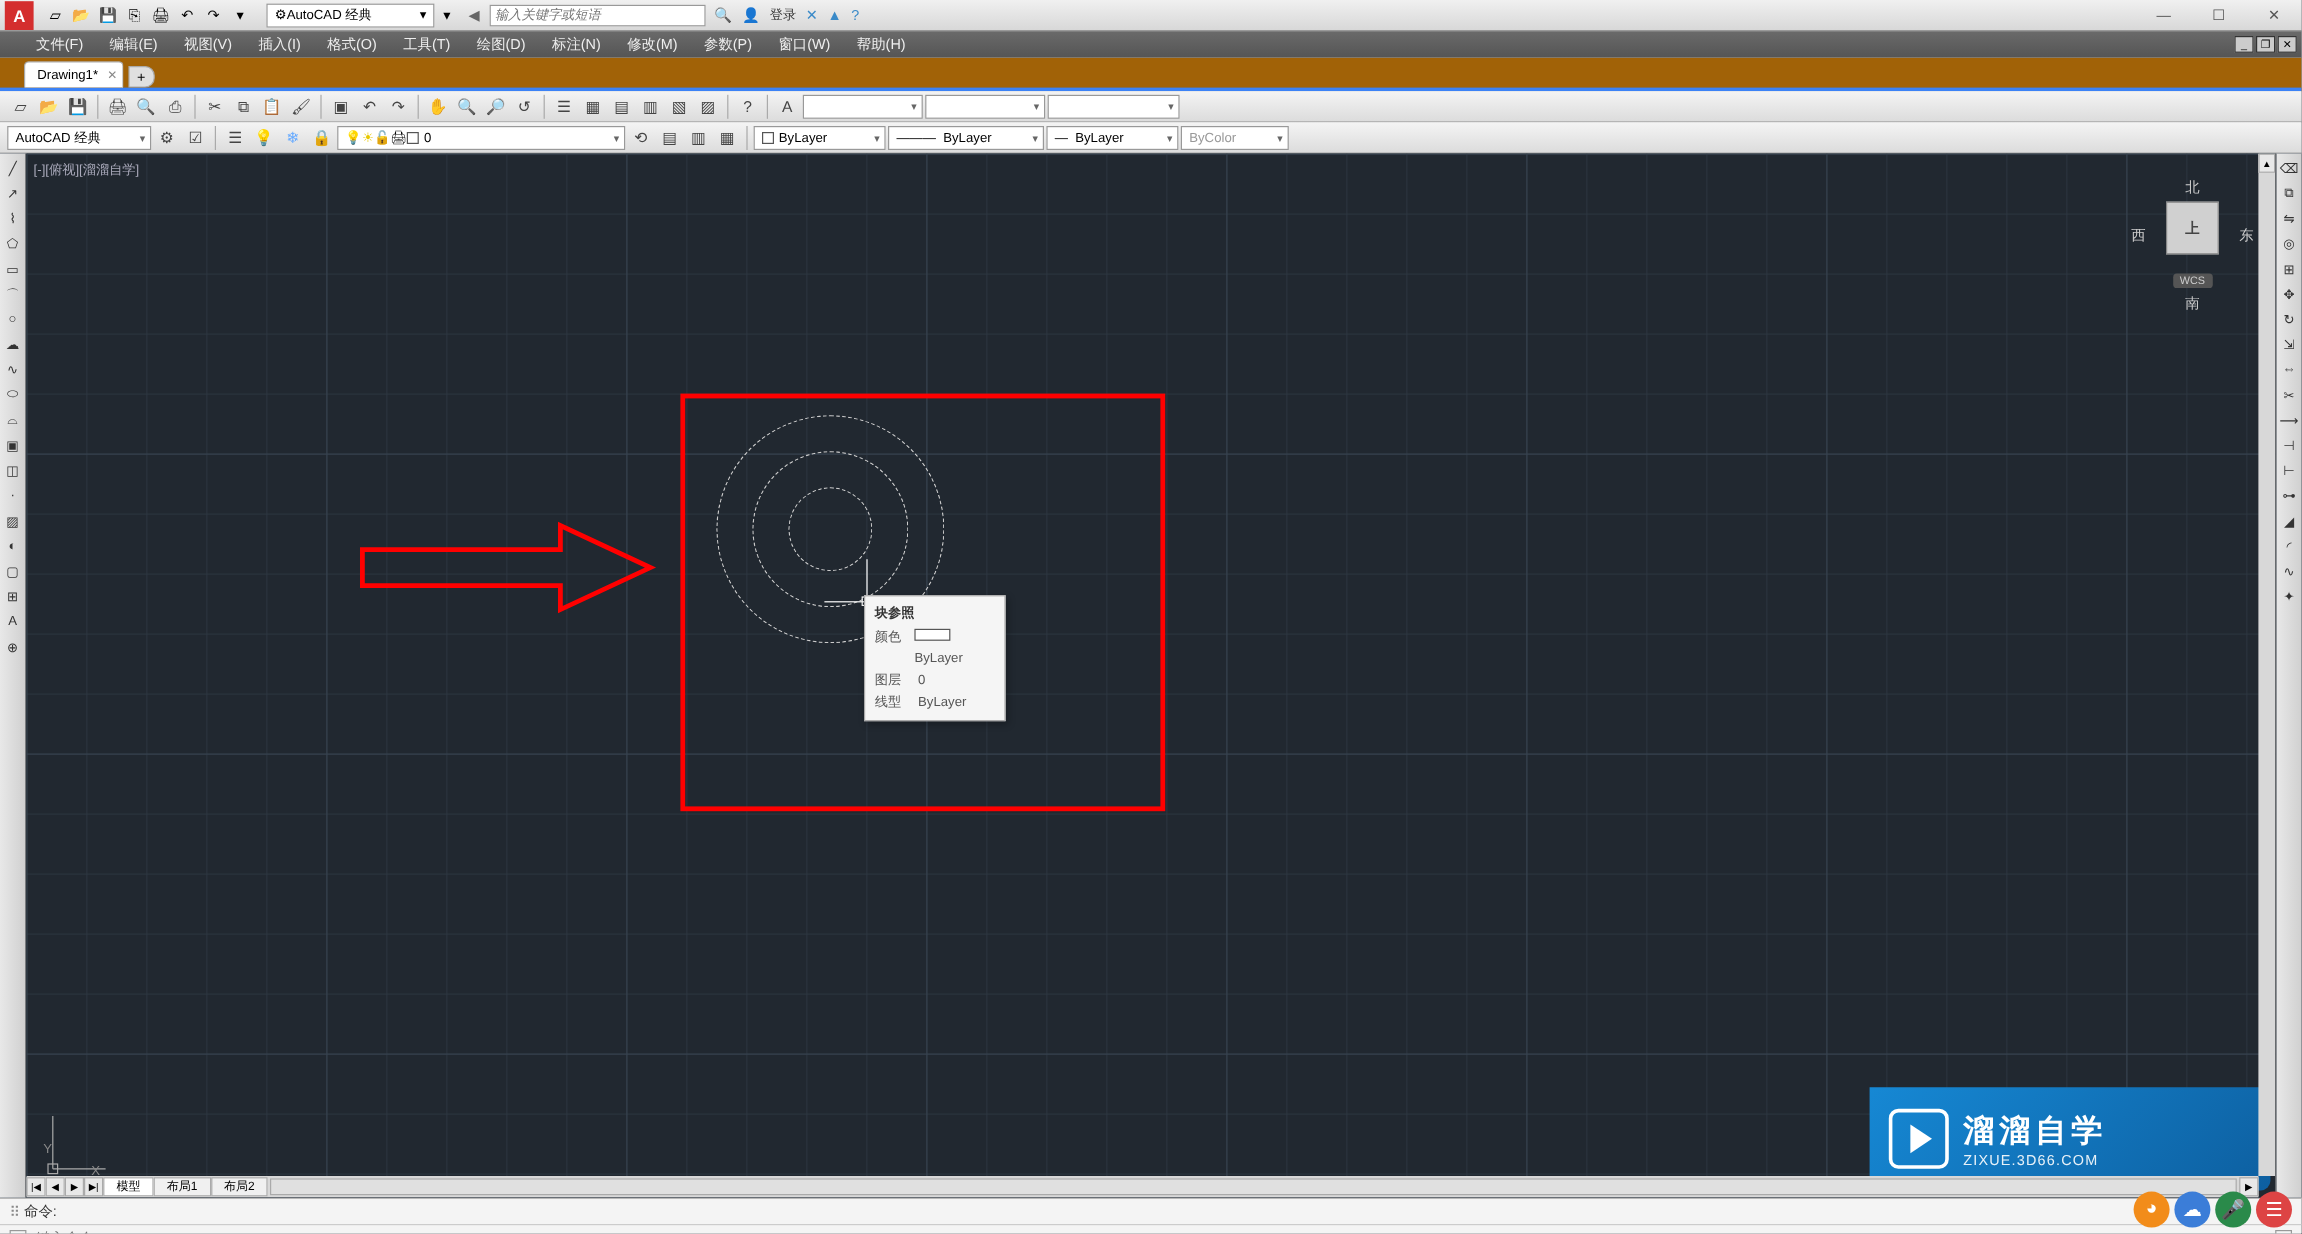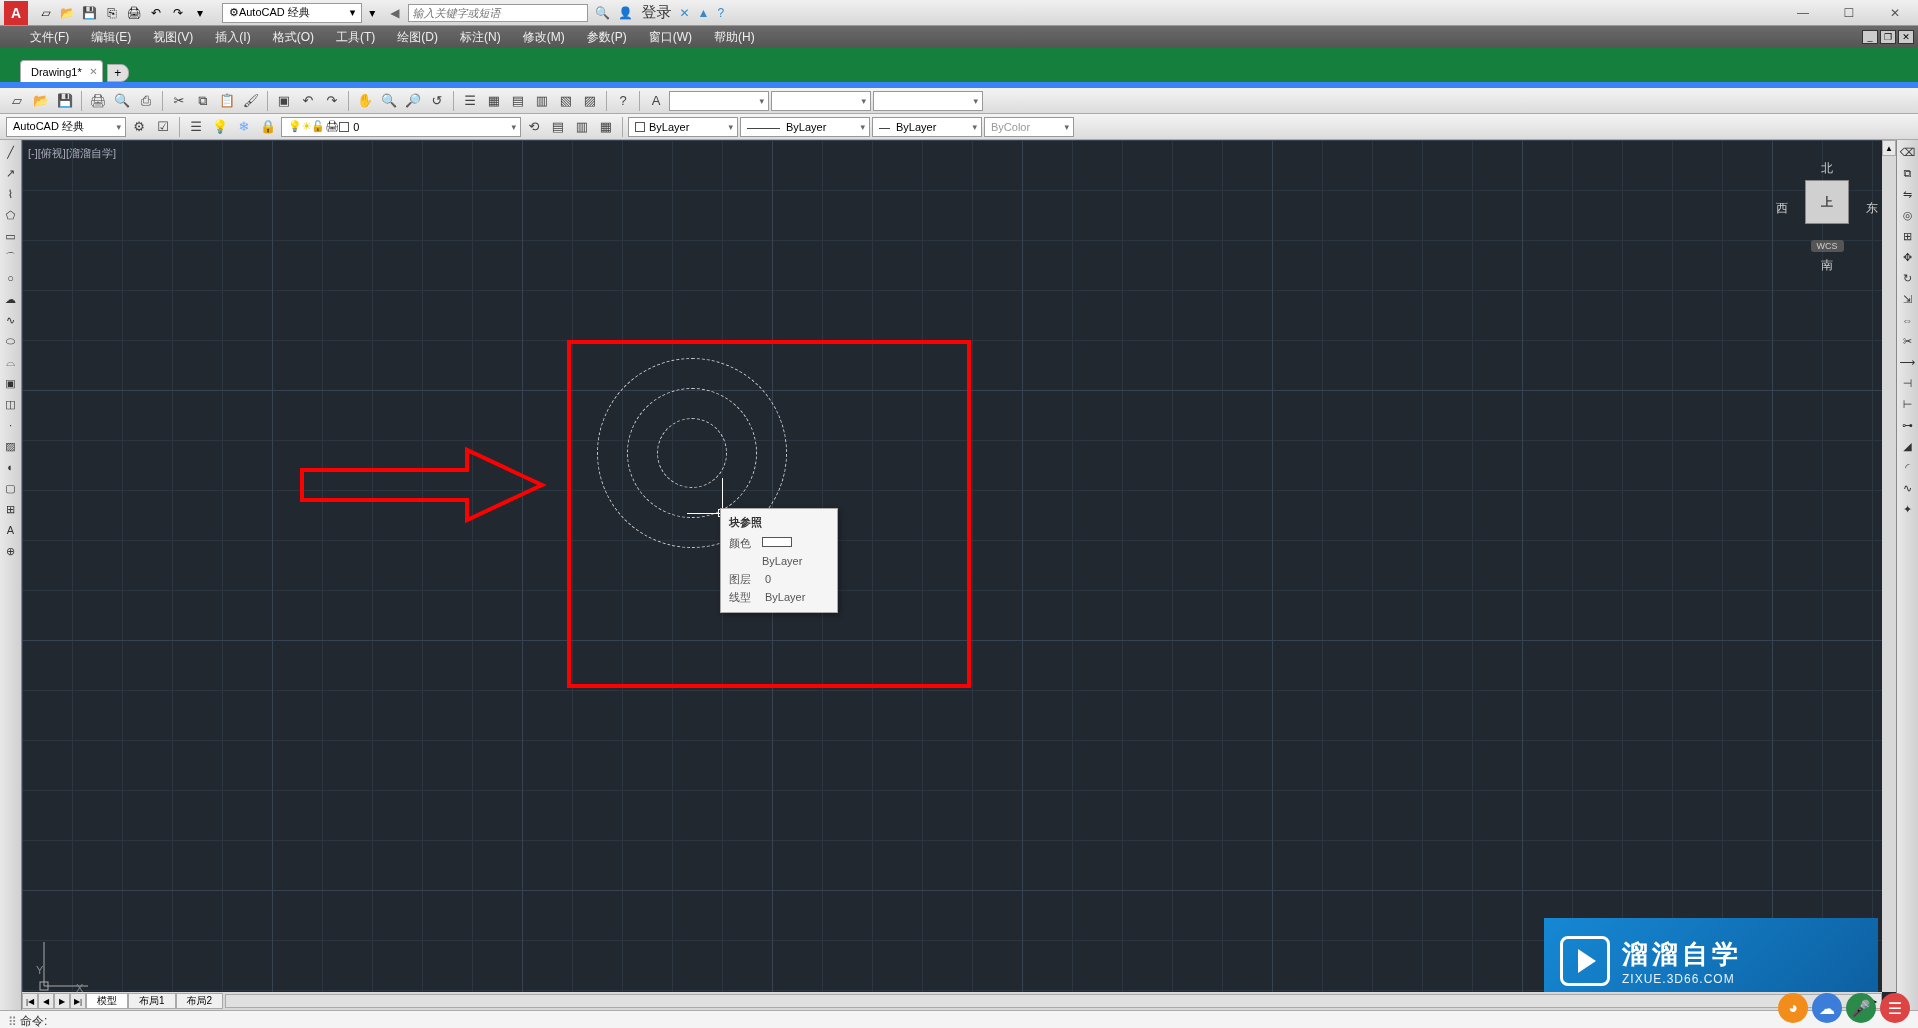--- a/index.html
+++ b/index.html
@@ -14,21 +14,21 @@
 .search-box { width: 180px; height: 18px; border: 1px solid #999; background: #fff; padding: 0 4px; font-size: 11px; font-style: italic; color: #888; }
 .title-right { display: flex; align-items: center; gap: 8px; padding: 0 8px; }
 .win-controls { display: flex; margin-left: auto; }
 .win-btn { width: 46px; height: 26px; display: flex; align-items: center; justify-content: center; color: #555; cursor: pointer; }
 
 .menubar { height: 22px; background: linear-gradient(#6a6a6a, #555); display: flex; align-items: center; padding: 0 20px; gap: 2px; position: relative; }
 .menu-item { padding: 2px 10px; color: #eee; font-size: 12px; cursor: pointer; }
 .mdi-controls { position: absolute; right: 4px; display: flex; gap: 2px; }
 .mdi-btn { width: 16px; height: 14px; background: #ccc; border: 1px solid #333; font-size: 9px; display: flex; align-items: center; justify-content: center; cursor: pointer; }
 
-.doc-tabs { height: 40px; background: #15803d; display: flex; align-items: flex-end; padding-left: 20px; border-bottom: 6px solid #3b82f6; }
+.doc-tabs { height: 28px; background: #a16207; display: flex; align-items: flex-end; padding-left: 20px; border-bottom: 3px solid #3b82f6; }
 .doc-tab { height: 22px; background: #fff; border: 1px solid #aaa; border-bottom: none; border-radius: 4px 4px 0 0; padding: 0 20px 0 10px; display: flex; align-items: center; font-size: 11px; position: relative; }
 .doc-tab .close-x { position: absolute; right: 4px; font-size: 10px; color: #888; cursor: pointer; }
 .new-tab { width: 22px; height: 18px; margin-left: 4px; background: #e0e0e0; border: 1px solid #aaa; border-radius: 0 8px 8px 0; display: flex; align-items: center; justify-content: center; cursor: pointer; }
 
 .toolbar-row { height: 26px; background: linear-gradient(#f4f4f4, #dcdcdc); border-bottom: 1px solid #aaa; display: flex; align-items: center; padding: 0 6px; gap: 2px; }
 .tool-btn { width: 22px; height: 22px; display: flex; align-items: center; justify-content: center; border: 1px solid transparent; cursor: pointer; font-size: 13px; color: #444; }
 .tool-sep { width: 1px; height: 20px; background: #aaa; margin: 0 3px; }
 .prop-dropdown { height: 20px; border: 1px solid #999; background: #fff; padding: 0 16px 0 6px; font-size: 11px; display: flex; align-items: center; position: relative; min-width: 100px; }
 .prop-dropdown::after { content: "▾"; position: absolute; right: 4px; color: #666; font-size: 9px; }
 .layer-dd { min-width: 240px; }
@@ -77,21 +77,21 @@
 .viewcube .west { top: 48px; left: 4px; }
 .viewcube .east { top: 48px; right: 4px; }
 .viewcube .wcs { background: #555; color: #ccc; font-size: 9px; padding: 1px 6px; border-radius: 3px; display: inline-block; margin-top: 12px; }
 
 .canvas-hscroll { position: absolute; bottom: 0; left: 0; right: 14px; height: 18px; background: #d8d8d8; display: flex; align-items: center; font-size: 10px; }
 .canvas-vscroll { position: absolute; right: 0; top: 0; bottom: 18px; width: 14px; background: #d8d8d8; }
 .sb-btn { width: 16px; height: 16px; background: #e8e8e8; border: 1px solid #aaa; display: flex; align-items: center; justify-content: center; cursor: pointer; font-size: 8px; }
 .layout-tab { padding: 0 10px; height: 16px; display: flex; align-items: center; border: 1px solid #aaa; background: #f0f0f0; cursor: pointer; }
 .layout-tab.active { background: #fff; }
 
-.watermark { position: absolute; bottom: 6px; right: 18px; width: 334px; height: 86px; background: linear-gradient(135deg, #1688d4, #0d5fa0); color: #fff; display: flex; align-items: center; padding: 0 16px; border-radius: 0 0 8px 0; gap: 12px; }
+.watermark { position: absolute; bottom: 6px; right: 4px; width: 334px; height: 86px; background: linear-gradient(135deg, #1688d4, #0d5fa0); color: #fff; display: flex; align-items: center; padding: 0 16px; border-radius: 0 0 8px 0; gap: 12px; }
 .watermark .play { width: 50px; height: 50px; border: 3px solid #fff; border-radius: 8px; display: flex; align-items: center; justify-content: center; }
 .watermark .play::before { content: ""; border-left: 18px solid #fff; border-top: 12px solid transparent; border-bottom: 12px solid transparent; margin-left: 4px; }
 .watermark .wm-txt { flex: 1; }
 .watermark .wm-big { font-size: 26px; font-weight: bold; letter-spacing: 4px; }
 .watermark .wm-sub { font-size: 12px; opacity: 0.9; letter-spacing: 1px; }
 
 .cmd-area { height: 44px; background: #f4f4f4; border-top: 1px solid #aaa; display: flex; flex-direction: column; font-size: 12px; }
 .cmd-hist { flex: 1; padding: 2px 8px; color: #333; display: flex; align-items: center; }
 .cmd-hist .handle { width: 12px; color: #888; cursor: pointer; }
 .cmd-input-row { height: 22px; border-top: 1px solid #ccc; display: flex; align-items: center; padding: 0 8px; gap: 6px; }
@@ -120,21 +120,21 @@
     <span>⚙</span>
     <span>AutoCAD 经典</span>
     <span style="margin-left:40px">▾</span>
   </div>
   <div class="qat-btn">▾</div>
   <div class="title-right">
     <span style="color:#666">◀</span>
     <input class="search-box" placeholder="输入关键字或短语" style="">
     <span>🔍</span>
     <span>👤</span>
-    <span style="font-size:15px;color:#333">登录</span>
+    <span style="font-size:11px;color:#333">登录</span>
     <span style="color:#3a8ac8">✕</span>
     <span style="color:#3a8ac8">▲</span>
     <span style="color:#3a8ac8">?</span>
   </div>
   <div class="win-controls">
     <div class="win-btn">—</div>
     <div class="win-btn">☐</div>
     <div class="win-btn close">✕</div>
   </div>
 </div>

